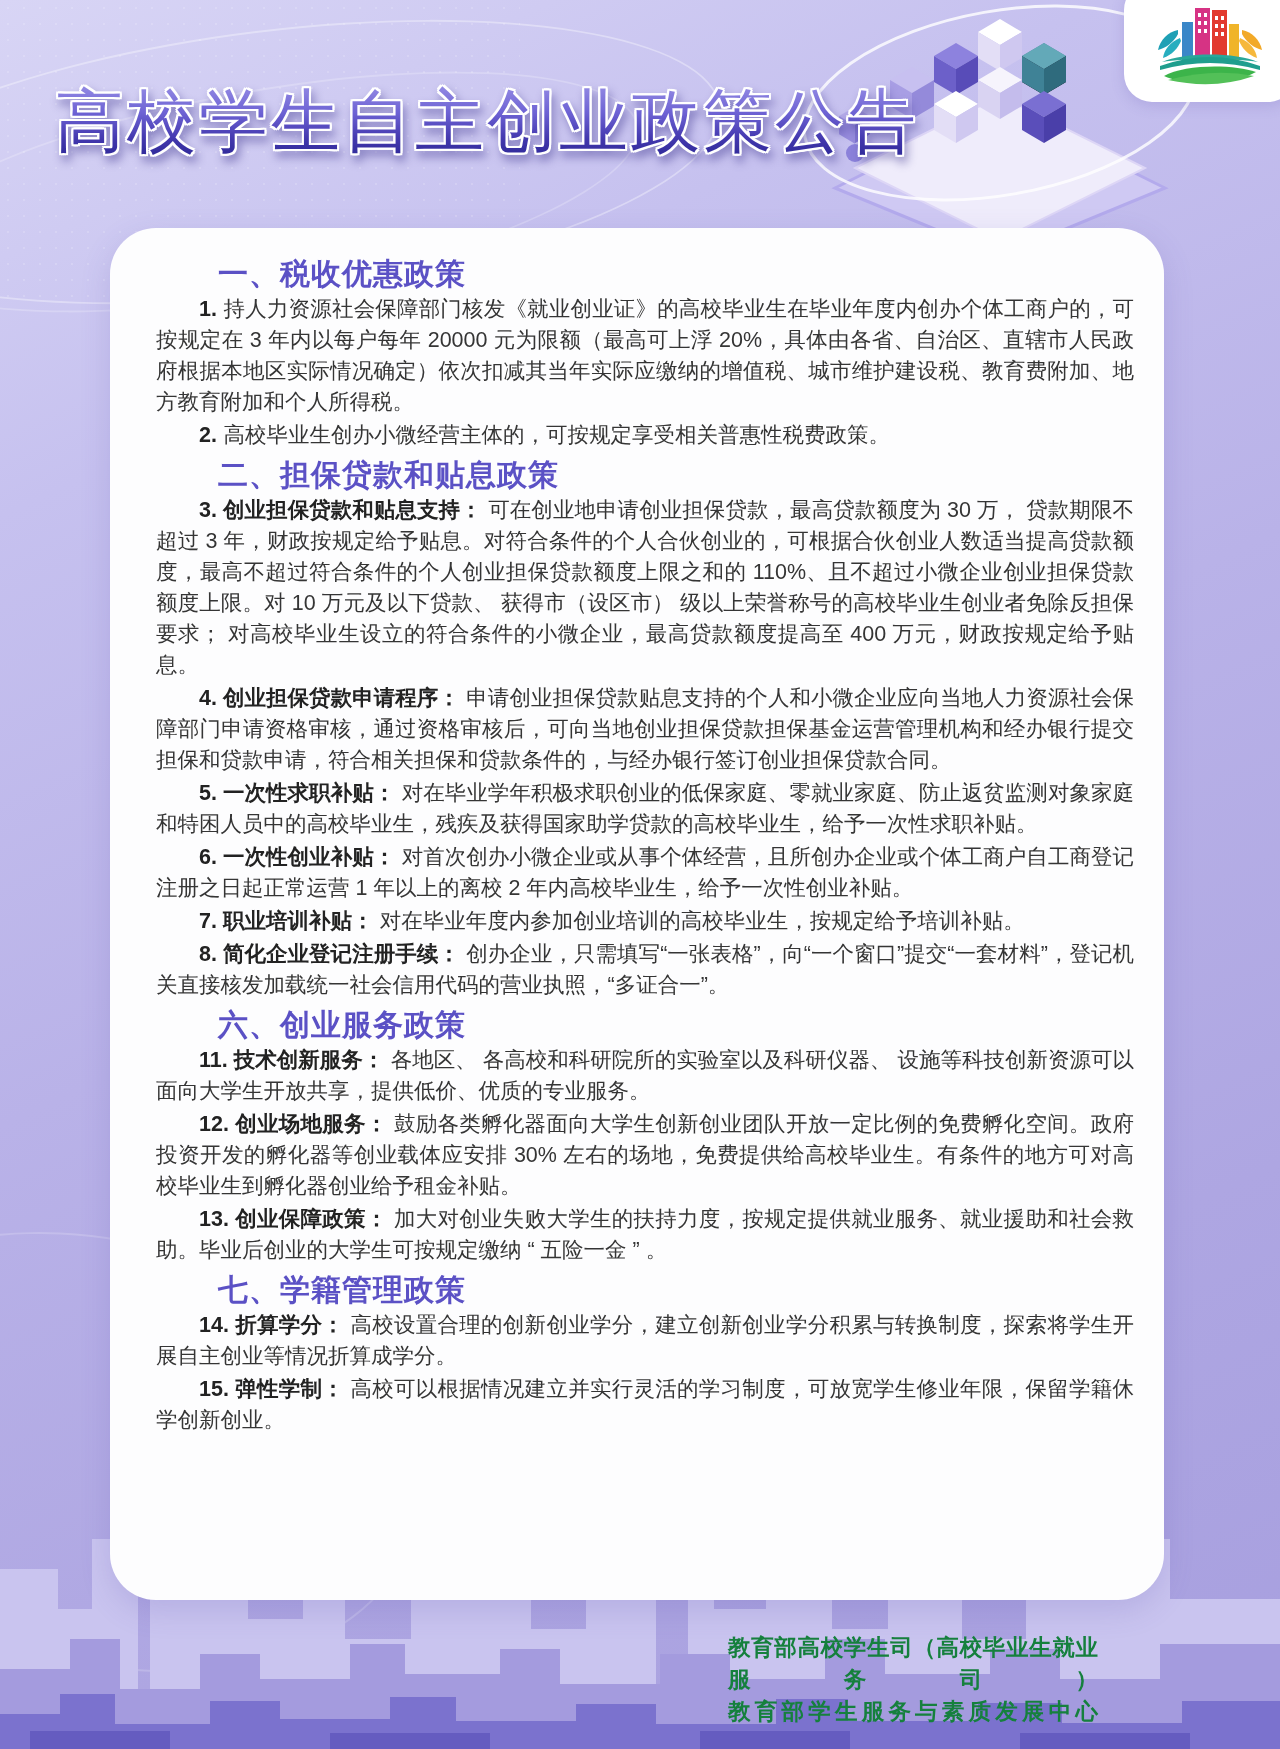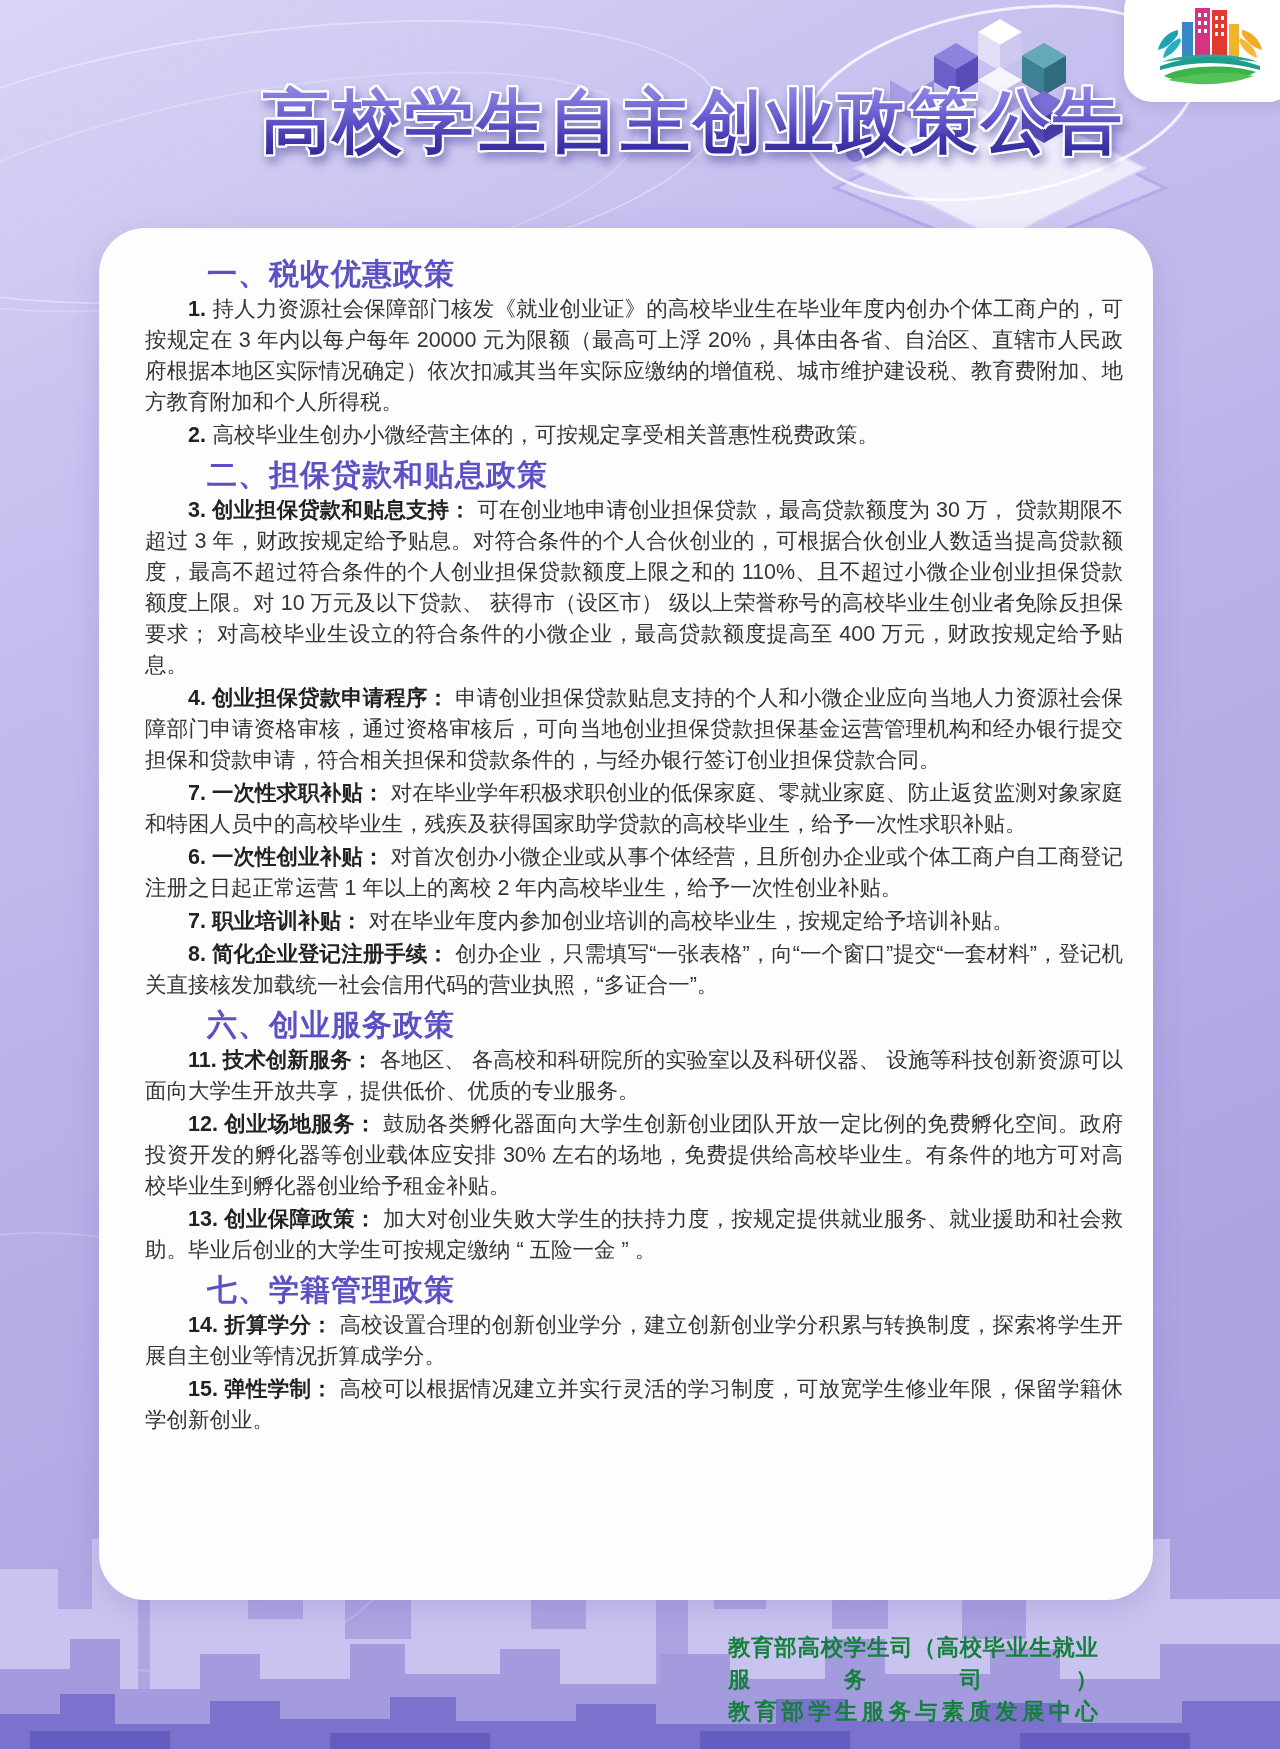--- a/index.html
+++ b/index.html
@@ -18,27 +18,27 @@
   .swirl.s3{left:-220px;top:1240px;width:640px;height:420px;transform:rotate(14deg);border-color:rgba(255,255,255,.18);}
   
   .deco-cubes{position:absolute;right:55px;top:-12px;width:430px;height:268px;z-index:1;}
   .ct{fill:var(--t);}.cl{fill:var(--l);}.cr{fill:var(--r);}
   
   .logo-badge{position:absolute;top:-18px;right:-16px;width:172px;height:120px;background:#fff;
     border-radius:28px;z-index:4;display:flex;align-items:flex-end;justify-content:center;
     box-shadow:0 4px 14px rgba(90,80,170,.18);}
   .logo-badge svg{margin-bottom:10px;}
   
-  .title{position:absolute;left:55px;top:84px;width:1070px;margin:0;text-align:right;z-index:3;
-    font-size:69px;font-weight:700;letter-spacing:3px;line-height:1.1;
+  .title{position:absolute;left:55px;top:84px;width:1070px;margin:0;text-align:left;z-index:3;
+    font-size:69px;font-weight:400;letter-spacing:3px;line-height:1.1;
     background:linear-gradient(180deg,#958ce4 0%,#6d62d4 38%,#4338ae 72%,#2b2795 100%);
     -webkit-background-clip:text;background-clip:text;color:transparent;
     filter:drop-shadow(2px 0 0 #fff) drop-shadow(-2px 0 0 #fff) drop-shadow(0 2px 0 #fff) drop-shadow(0 -2px 0 #fff) drop-shadow(3px 6px 5px rgba(58,48,140,.45));}
   
-  .card{position:absolute;left:99px;top:228px;width:1054px;height:1372px;background:#fdfdfe;
+  .card{position:absolute;left:110px;top:228px;width:1054px;height:1372px;background:#fdfdfe;
     border-radius:46px;z-index:2;box-sizing:border-box;padding:22px 30px 10px 46px;overflow:hidden;
     box-shadow:0 10px 30px rgba(90,80,170,.18);}
   .card h2{font-size:30px;line-height:34px;margin:7px 0 3px 62px;font-weight:bold;color:#5b51c5;letter-spacing:1px;}
   .card p{font-size:21.5px;line-height:31px;margin:0 0 2px 0;color:#353535;text-indent:2em;text-align:justify;}
   .card p b{color:#222;margin-right:.3em;}
   
   .skyline{position:absolute;left:0;bottom:0;width:1280px;height:270px;z-index:1;}
   
   .footer{position:absolute;left:728px;top:1632px;width:370px;z-index:5;color:#15803d;font-weight:bold;}
   .footer .f1{font-size:22.5px;line-height:32px;text-align:justify;text-align-last:justify;}
@@ -121,21 +121,21 @@
     <p><b>2.</b><span>高校毕业生创办小微经营主体的，可按规定享受相关普惠性税费政策。</span></p>
   </section>
 
   <section>
     <h2>二、担保贷款和贴息政策</h2>
     <p><b>3. 创业担保贷款和贴息支持：</b><span>可在创业地申请创业担保贷款，最高贷款额度为 30 万， 贷款期限不超过 3 年，财政按规定给予贴息。对符合条件的个人合伙创业的，可根据合伙创业人数适当提高贷款额度，最高不超过符合条件的个人创业担保贷款额度上限之和的 110%、且不超过小微企业创业担保贷款额度上限。对 10 万元及以下贷款、 获得市（设区市） 级以上荣誉称号的高校毕业生创业者免除反担保要求； 对高校毕业生设立的符合条件的小微企业，最高贷款额度提高至 400 万元，财政按规定给予贴息。</span></p>
     <p><b>4. 创业担保贷款申请程序：</b><span>申请创业担保贷款贴息支持的个人和小微企业应向当地人力资源社会保障部门申请资格审核，通过资格审核后，可向当地创业担保贷款担保基金运营管理机构和经办银行提交担保和贷款申请，符合相关担保和贷款条件的，与经办银行签订创业担保贷款合同。</span></p>
   </section>
 
   <section>
-    <p><b>7. 一次性求职补贴：</b><span>对在毕业学年积极求职创业的低保家庭、零就业家庭、防止返贫监测对象家庭和特困人员中的高校毕业生，残疾及获得国家助学贷款的高校毕业生，给予一次性求职补贴。</span></p>
+    <p><b>5. 一次性求职补贴：</b><span>对在毕业学年积极求职创业的低保家庭、零就业家庭、防止返贫监测对象家庭和特困人员中的高校毕业生，残疾及获得国家助学贷款的高校毕业生，给予一次性求职补贴。</span></p>
     <p><b>6. 一次性创业补贴：</b><span>对首次创办小微企业或从事个体经营，且所创办企业或个体工商户自工商登记注册之日起正常运营 1 年以上的离校 2 年内高校毕业生，给予一次性创业补贴。</span></p>
     <p><b>7. 职业培训补贴：</b><span>对在毕业年度内参加创业培训的高校毕业生，按规定给予培训补贴。</span></p>
   </section>
 
   <section>
     <p><b>8. 简化企业登记注册手续：</b><span>创办企业，只需填写“一张表格”，向“一个窗口”提交“一套材料”，登记机关直接核发加载统一社会信用代码的营业执照，“多证合一”。</span></p>
   </section>
 
 
   <section>

